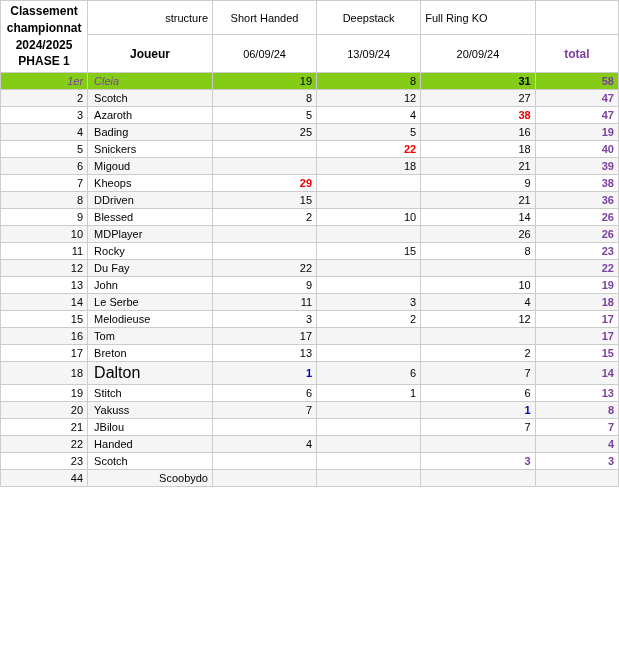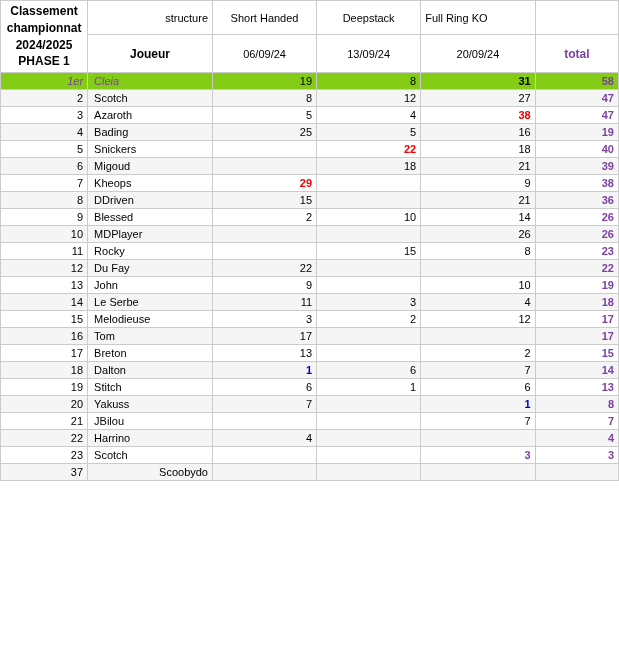--- a/index.html
+++ b/index.html
@@ -186,21 +186,21 @@
       <tr style="background: rgb(255, 255, 255);">
         <td style="text-align: right; padding-right: 4px; font-size: 11px;">17</td>
         <td style="text-align: left; padding-left: 6px; font-size: 11px;">Breton</td>
         <td style="font-size: 11px;">13</td>
         <td style="font-size: 11px;"></td>
         <td style="font-size: 11px;">2</td>
         <td style="font-size: 11px; color: rgb(123, 63, 160); font-weight: bold;">15</td>
       </tr>
       <tr style="background: rgb(245, 245, 245);">
         <td style="text-align: right; padding-right: 4px; font-size: 11px;">18</td>
-        <td style="text-align: left; padding-left: 6px; font-size: 11px;">Dalton</td>
+        <td style="text-align: left; padding-left: 6px; font-size: 16px;">Dalton</td>
         <td style="font-size: 11px; color: rgb(0, 0, 204); font-weight: bold;">1</td>
         <td style="font-size: 11px;">6</td>
         <td style="font-size: 11px;">7</td>
         <td style="font-size: 11px; color: rgb(123, 63, 160); font-weight: bold;">14</td>
       </tr>
       <tr style="background: rgb(255, 255, 255);">
         <td style="text-align: right; padding-right: 4px; font-size: 11px;">19</td>
         <td style="text-align: left; padding-left: 6px; font-size: 11px;">Stitch</td>
         <td style="font-size: 11px;">6</td>
         <td style="font-size: 11px;">1</td>
@@ -218,36 +218,36 @@
       <tr style="background: rgb(255, 255, 255);">
         <td style="text-align: right; padding-right: 4px; font-size: 11px;">21</td>
         <td style="text-align: left; padding-left: 6px; font-size: 11px;">JBilou</td>
         <td style="font-size: 11px;"></td>
         <td style="font-size: 11px;"></td>
         <td style="font-size: 11px;">7</td>
         <td style="font-size: 11px; color: rgb(123, 63, 160); font-weight: bold;">7</td>
       </tr>
       <tr style="background: rgb(245, 245, 245);">
         <td style="text-align: right; padding-right: 4px; font-size: 11px;">22</td>
-        <td style="text-align: left; padding-left: 6px; font-size: 11px;">Harrino</td>
+        <td style="text-align: left; padding-left: 6px; font-size: 11px;">Handed</td>
         <td style="font-size: 11px;">4</td>
         <td style="font-size: 11px;"></td>
         <td style="font-size: 11px;"></td>
         <td style="font-size: 11px; color: rgb(123, 63, 160); font-weight: bold;">4</td>
       </tr>
       <tr style="background: rgb(255, 255, 255);">
         <td style="text-align: right; padding-right: 4px; font-size: 11px;">23</td>
         <td style="text-align: left; padding-left: 6px; font-size: 11px;">Scotch</td>
         <td style="font-size: 11px;"></td>
         <td style="font-size: 11px;"></td>
         <td style="font-size: 11px; color: rgb(123, 63, 160); font-weight: bold;">3</td>
         <td style="font-size: 11px; color: rgb(123, 63, 160); font-weight: bold;">3</td>
       </tr>
       <tr style="background: rgb(245, 245, 245);">
-        <td style="text-align: right; padding-right: 4px; font-size: 11px;">37</td>
+        <td style="text-align: right; padding-right: 4px; font-size: 11px;">44</td>
         <td style="text-align: right; padding-left: 6px; font-size: 11px;">Scoobydo</td>
         <td style="font-size: 11px;"></td>
         <td style="font-size: 11px;"></td>
         <td style="font-size: 11px;"></td>
         <td style="font-size: 11px; color: rgb(123, 63, 160); font-weight: bold;"></td>
       </tr>
     </tbody>
 </table>
 
 </body></html>

